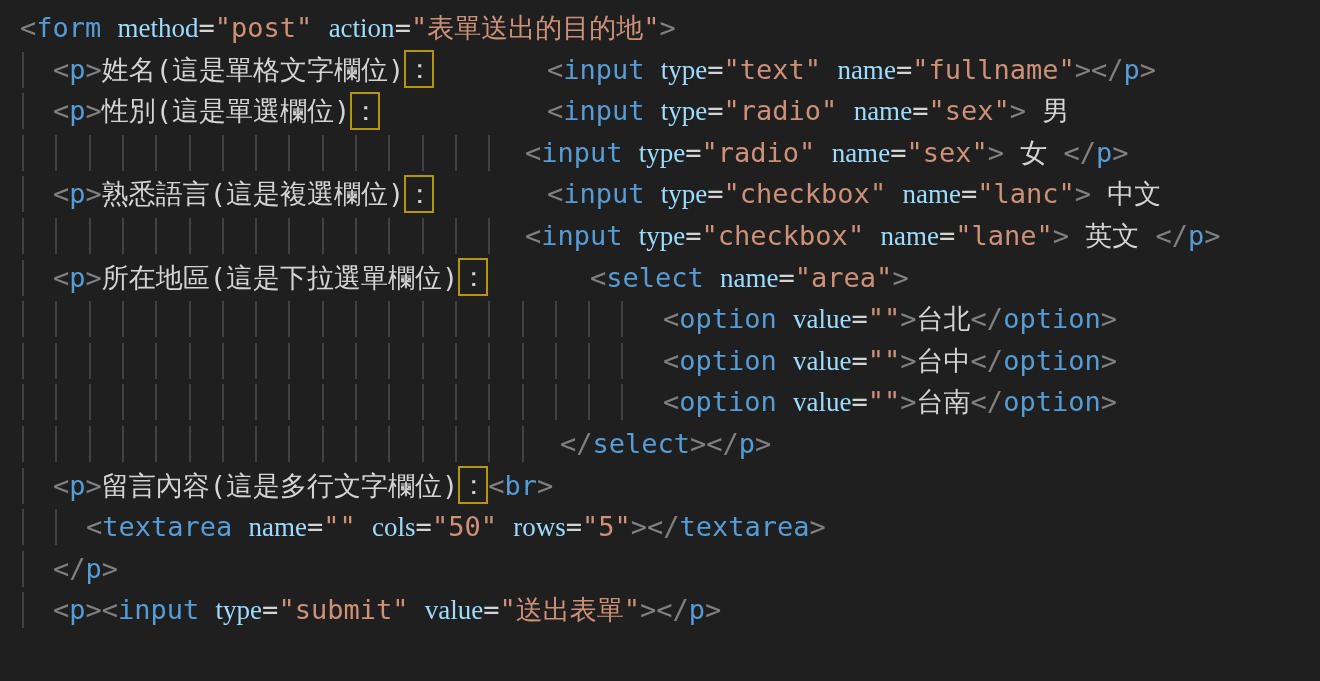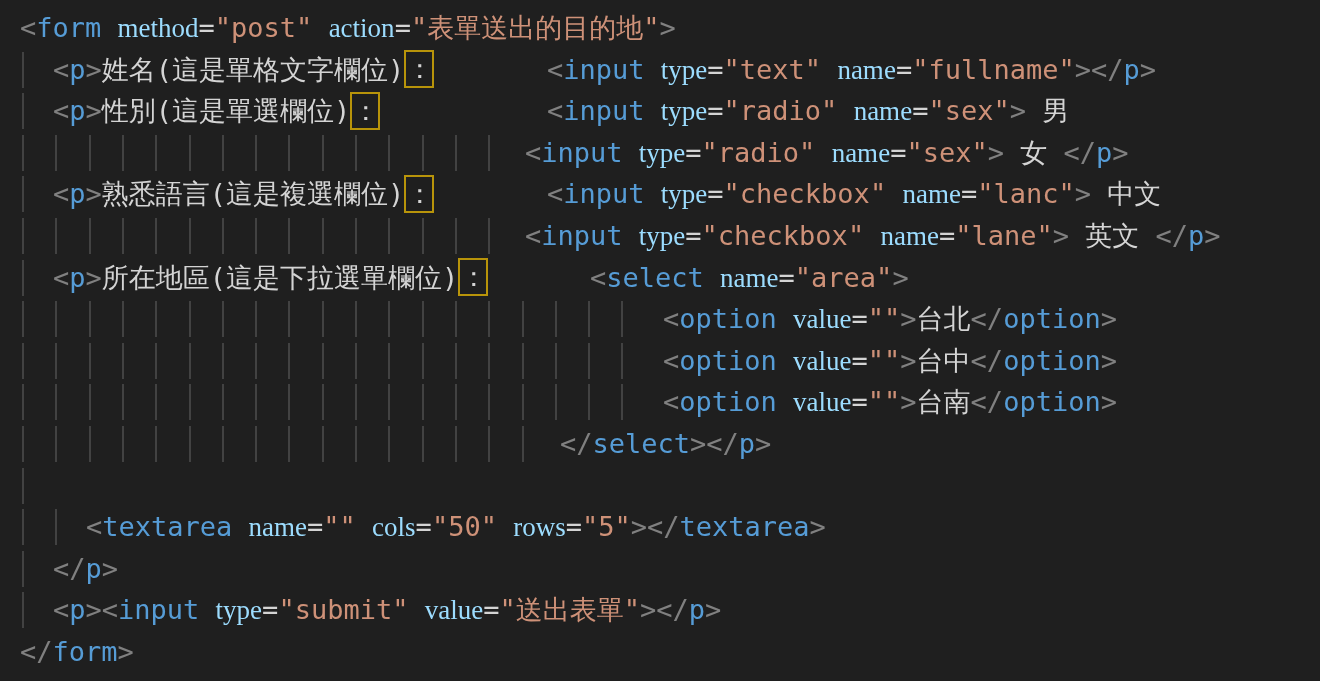--- a/index.html
+++ b/index.html
@@ -71,18 +71,17 @@
     <div class="line"><span class="guide" style="left: 22px;"></span><span class="seg" style="left: 53px;"><span class="tok-p">&lt;</span><span class="tok-t">p</span><span class="tok-p">&gt;</span><span class="tok-x">姓名(這是單格文字欄位)</span><span class="tok-c">：</span></span><span class="seg" style="left: 547px;"><span class="tok-p">&lt;</span><span class="tok-t">input</span><span class="tok-x"> </span><span class="tok-a">type</span><span class="tok-e">=</span><span class="tok-s">"text"</span><span class="tok-x"> </span><span class="tok-a">name</span><span class="tok-e">=</span><span class="tok-s">"fullname"</span><span class="tok-p">&gt;</span><span class="tok-p">&lt;/</span><span class="tok-t">p</span><span class="tok-p">&gt;</span></span></div>
     <div class="line"><span class="guide" style="left: 22px;"></span><span class="seg" style="left: 53px;"><span class="tok-p">&lt;</span><span class="tok-t">p</span><span class="tok-p">&gt;</span><span class="tok-x">性別(這是單選欄位)</span><span class="tok-c">：</span></span><span class="seg" style="left: 547px;"><span class="tok-p">&lt;</span><span class="tok-t">input</span><span class="tok-x"> </span><span class="tok-a">type</span><span class="tok-e">=</span><span class="tok-s">"radio"</span><span class="tok-x"> </span><span class="tok-a">name</span><span class="tok-e">=</span><span class="tok-s">"sex"</span><span class="tok-p">&gt;</span><span class="tok-x"> 男</span></span></div>
     <div class="line"><span class="guide" style="left: 22px;"></span><span class="guide" style="left: 55.3px;"></span><span class="guide" style="left: 88.6px;"></span><span class="guide" style="left: 121.9px;"></span><span class="guide" style="left: 155.2px;"></span><span class="guide" style="left: 188.5px;"></span><span class="guide" style="left: 221.8px;"></span><span class="guide" style="left: 255.1px;"></span><span class="guide" style="left: 288.4px;"></span><span class="guide" style="left: 321.7px;"></span><span class="guide" style="left: 355px;"></span><span class="guide" style="left: 388.3px;"></span><span class="guide" style="left: 421.6px;"></span><span class="guide" style="left: 454.9px;"></span><span class="guide" style="left: 488.2px;"></span><span class="seg" style="left: 525px;"><span class="tok-p">&lt;</span><span class="tok-t">input</span><span class="tok-x"> </span><span class="tok-a">type</span><span class="tok-e">=</span><span class="tok-s">"radio"</span><span class="tok-x"> </span><span class="tok-a">name</span><span class="tok-e">=</span><span class="tok-s">"sex"</span><span class="tok-p">&gt;</span><span class="tok-x"> 女 </span><span class="tok-p">&lt;/</span><span class="tok-t">p</span><span class="tok-p">&gt;</span></span></div>
     <div class="line"><span class="guide" style="left: 22px;"></span><span class="seg" style="left: 53px;"><span class="tok-p">&lt;</span><span class="tok-t">p</span><span class="tok-p">&gt;</span><span class="tok-x">熟悉語言(這是複選欄位)</span><span class="tok-c">：</span></span><span class="seg" style="left: 547px;"><span class="tok-p">&lt;</span><span class="tok-t">input</span><span class="tok-x"> </span><span class="tok-a">type</span><span class="tok-e">=</span><span class="tok-s">"checkbox"</span><span class="tok-x"> </span><span class="tok-a">name</span><span class="tok-e">=</span><span class="tok-s">"lanc"</span><span class="tok-p">&gt;</span><span class="tok-x"> 中文</span></span></div>
     <div class="line"><span class="guide" style="left: 22px;"></span><span class="guide" style="left: 55.3px;"></span><span class="guide" style="left: 88.6px;"></span><span class="guide" style="left: 121.9px;"></span><span class="guide" style="left: 155.2px;"></span><span class="guide" style="left: 188.5px;"></span><span class="guide" style="left: 221.8px;"></span><span class="guide" style="left: 255.1px;"></span><span class="guide" style="left: 288.4px;"></span><span class="guide" style="left: 321.7px;"></span><span class="guide" style="left: 355px;"></span><span class="guide" style="left: 388.3px;"></span><span class="guide" style="left: 421.6px;"></span><span class="guide" style="left: 454.9px;"></span><span class="guide" style="left: 488.2px;"></span><span class="seg" style="left: 525px;"><span class="tok-p">&lt;</span><span class="tok-t">input</span><span class="tok-x"> </span><span class="tok-a">type</span><span class="tok-e">=</span><span class="tok-s">"checkbox"</span><span class="tok-x"> </span><span class="tok-a">name</span><span class="tok-e">=</span><span class="tok-s">"lane"</span><span class="tok-p">&gt;</span><span class="tok-x"> 英文 </span><span class="tok-p">&lt;/</span><span class="tok-t">p</span><span class="tok-p">&gt;</span></span></div>
     <div class="line"><span class="guide" style="left: 22px;"></span><span class="seg" style="left: 53px;"><span class="tok-p">&lt;</span><span class="tok-t">p</span><span class="tok-p">&gt;</span><span class="tok-x">所在地區(這是下拉選單欄位)</span><span class="tok-c">：</span></span><span class="seg" style="left: 590px;"><span class="tok-p">&lt;</span><span class="tok-t">select</span><span class="tok-x"> </span><span class="tok-a">name</span><span class="tok-e">=</span><span class="tok-s">"area"</span><span class="tok-p">&gt;</span></span></div>
     <div class="line"><span class="guide" style="left: 22px;"></span><span class="guide" style="left: 55.3px;"></span><span class="guide" style="left: 88.6px;"></span><span class="guide" style="left: 121.9px;"></span><span class="guide" style="left: 155.2px;"></span><span class="guide" style="left: 188.5px;"></span><span class="guide" style="left: 221.8px;"></span><span class="guide" style="left: 255.1px;"></span><span class="guide" style="left: 288.4px;"></span><span class="guide" style="left: 321.7px;"></span><span class="guide" style="left: 355px;"></span><span class="guide" style="left: 388.3px;"></span><span class="guide" style="left: 421.6px;"></span><span class="guide" style="left: 454.9px;"></span><span class="guide" style="left: 488.2px;"></span><span class="guide" style="left: 521.5px;"></span><span class="guide" style="left: 554.8px;"></span><span class="guide" style="left: 588.1px;"></span><span class="guide" style="left: 621.4px;"></span><span class="seg" style="left: 663px;"><span class="tok-p">&lt;</span><span class="tok-t">option</span><span class="tok-x"> </span><span class="tok-a">value</span><span class="tok-e">=</span><span class="tok-s">""</span><span class="tok-p">&gt;</span><span class="tok-x">台北</span><span class="tok-p">&lt;/</span><span class="tok-t">option</span><span class="tok-p">&gt;</span></span></div>
     <div class="line"><span class="guide" style="left: 22px;"></span><span class="guide" style="left: 55.3px;"></span><span class="guide" style="left: 88.6px;"></span><span class="guide" style="left: 121.9px;"></span><span class="guide" style="left: 155.2px;"></span><span class="guide" style="left: 188.5px;"></span><span class="guide" style="left: 221.8px;"></span><span class="guide" style="left: 255.1px;"></span><span class="guide" style="left: 288.4px;"></span><span class="guide" style="left: 321.7px;"></span><span class="guide" style="left: 355px;"></span><span class="guide" style="left: 388.3px;"></span><span class="guide" style="left: 421.6px;"></span><span class="guide" style="left: 454.9px;"></span><span class="guide" style="left: 488.2px;"></span><span class="guide" style="left: 521.5px;"></span><span class="guide" style="left: 554.8px;"></span><span class="guide" style="left: 588.1px;"></span><span class="guide" style="left: 621.4px;"></span><span class="seg" style="left: 663px;"><span class="tok-p">&lt;</span><span class="tok-t">option</span><span class="tok-x"> </span><span class="tok-a">value</span><span class="tok-e">=</span><span class="tok-s">""</span><span class="tok-p">&gt;</span><span class="tok-x">台中</span><span class="tok-p">&lt;/</span><span class="tok-t">option</span><span class="tok-p">&gt;</span></span></div>
     <div class="line"><span class="guide" style="left: 22px;"></span><span class="guide" style="left: 55.3px;"></span><span class="guide" style="left: 88.6px;"></span><span class="guide" style="left: 121.9px;"></span><span class="guide" style="left: 155.2px;"></span><span class="guide" style="left: 188.5px;"></span><span class="guide" style="left: 221.8px;"></span><span class="guide" style="left: 255.1px;"></span><span class="guide" style="left: 288.4px;"></span><span class="guide" style="left: 321.7px;"></span><span class="guide" style="left: 355px;"></span><span class="guide" style="left: 388.3px;"></span><span class="guide" style="left: 421.6px;"></span><span class="guide" style="left: 454.9px;"></span><span class="guide" style="left: 488.2px;"></span><span class="guide" style="left: 521.5px;"></span><span class="guide" style="left: 554.8px;"></span><span class="guide" style="left: 588.1px;"></span><span class="guide" style="left: 621.4px;"></span><span class="seg" style="left: 663px;"><span class="tok-p">&lt;</span><span class="tok-t">option</span><span class="tok-x"> </span><span class="tok-a">value</span><span class="tok-e">=</span><span class="tok-s">""</span><span class="tok-p">&gt;</span><span class="tok-x">台南</span><span class="tok-p">&lt;/</span><span class="tok-t">option</span><span class="tok-p">&gt;</span></span></div>
     <div class="line"><span class="guide" style="left: 22px;"></span><span class="guide" style="left: 55.3px;"></span><span class="guide" style="left: 88.6px;"></span><span class="guide" style="left: 121.9px;"></span><span class="guide" style="left: 155.2px;"></span><span class="guide" style="left: 188.5px;"></span><span class="guide" style="left: 221.8px;"></span><span class="guide" style="left: 255.1px;"></span><span class="guide" style="left: 288.4px;"></span><span class="guide" style="left: 321.7px;"></span><span class="guide" style="left: 355px;"></span><span class="guide" style="left: 388.3px;"></span><span class="guide" style="left: 421.6px;"></span><span class="guide" style="left: 454.9px;"></span><span class="guide" style="left: 488.2px;"></span><span class="guide" style="left: 521.5px;"></span><span class="seg" style="left: 560px;"><span class="tok-p">&lt;/</span><span class="tok-t">select</span><span class="tok-p">&gt;</span><span class="tok-p">&lt;/</span><span class="tok-t">p</span><span class="tok-p">&gt;</span></span></div>
-    <div class="line"><span class="guide" style="left: 22px;"></span></div>
+    <div class="line"><span class="guide" style="left: 22px;"></span><span class="seg" style="left: 53px;"><span class="tok-p">&lt;</span><span class="tok-t">p</span><span class="tok-p">&gt;</span><span class="tok-x">留言內容(這是多行文字欄位)</span><span class="tok-c">：</span><span class="tok-p">&lt;</span><span class="tok-t">br</span><span class="tok-p">&gt;</span></span></div>
     <div class="line"><span class="guide" style="left: 22px;"></span><span class="guide" style="left: 55.3px;"></span><span class="seg" style="left: 86px;"><span class="tok-p">&lt;</span><span class="tok-t">textarea</span><span class="tok-x"> </span><span class="tok-a">name</span><span class="tok-e">=</span><span class="tok-s">""</span><span class="tok-x"> </span><span class="tok-a">cols</span><span class="tok-e">=</span><span class="tok-s">"50"</span><span class="tok-x"> </span><span class="tok-a">rows</span><span class="tok-e">=</span><span class="tok-s">"5"</span><span class="tok-p">&gt;</span><span class="tok-p">&lt;/</span><span class="tok-t">textarea</span><span class="tok-p">&gt;</span></span></div>
     <div class="line"><span class="guide" style="left: 22px;"></span><span class="seg" style="left: 53px;"><span class="tok-p">&lt;/</span><span class="tok-t">p</span><span class="tok-p">&gt;</span></span></div>
     <div class="line"><span class="guide" style="left: 22px;"></span><span class="seg" style="left: 53px;"><span class="tok-p">&lt;</span><span class="tok-t">p</span><span class="tok-p">&gt;</span><span class="tok-p">&lt;</span><span class="tok-t">input</span><span class="tok-x"> </span><span class="tok-a">type</span><span class="tok-e">=</span><span class="tok-s">"submit"</span><span class="tok-x"> </span><span class="tok-a">value</span><span class="tok-e">=</span><span class="tok-s">"送出表單"</span><span class="tok-p">&gt;</span><span class="tok-p">&lt;/</span><span class="tok-t">p</span><span class="tok-p">&gt;</span></span></div>
-    <div class="line"><span class="seg" style="left: 20px;"><span class="tok-p">&lt;/</span><span class="tok-t">form</span><span class="tok-p">&gt;</span></span></div>
   </div>
 
 </body></html>

